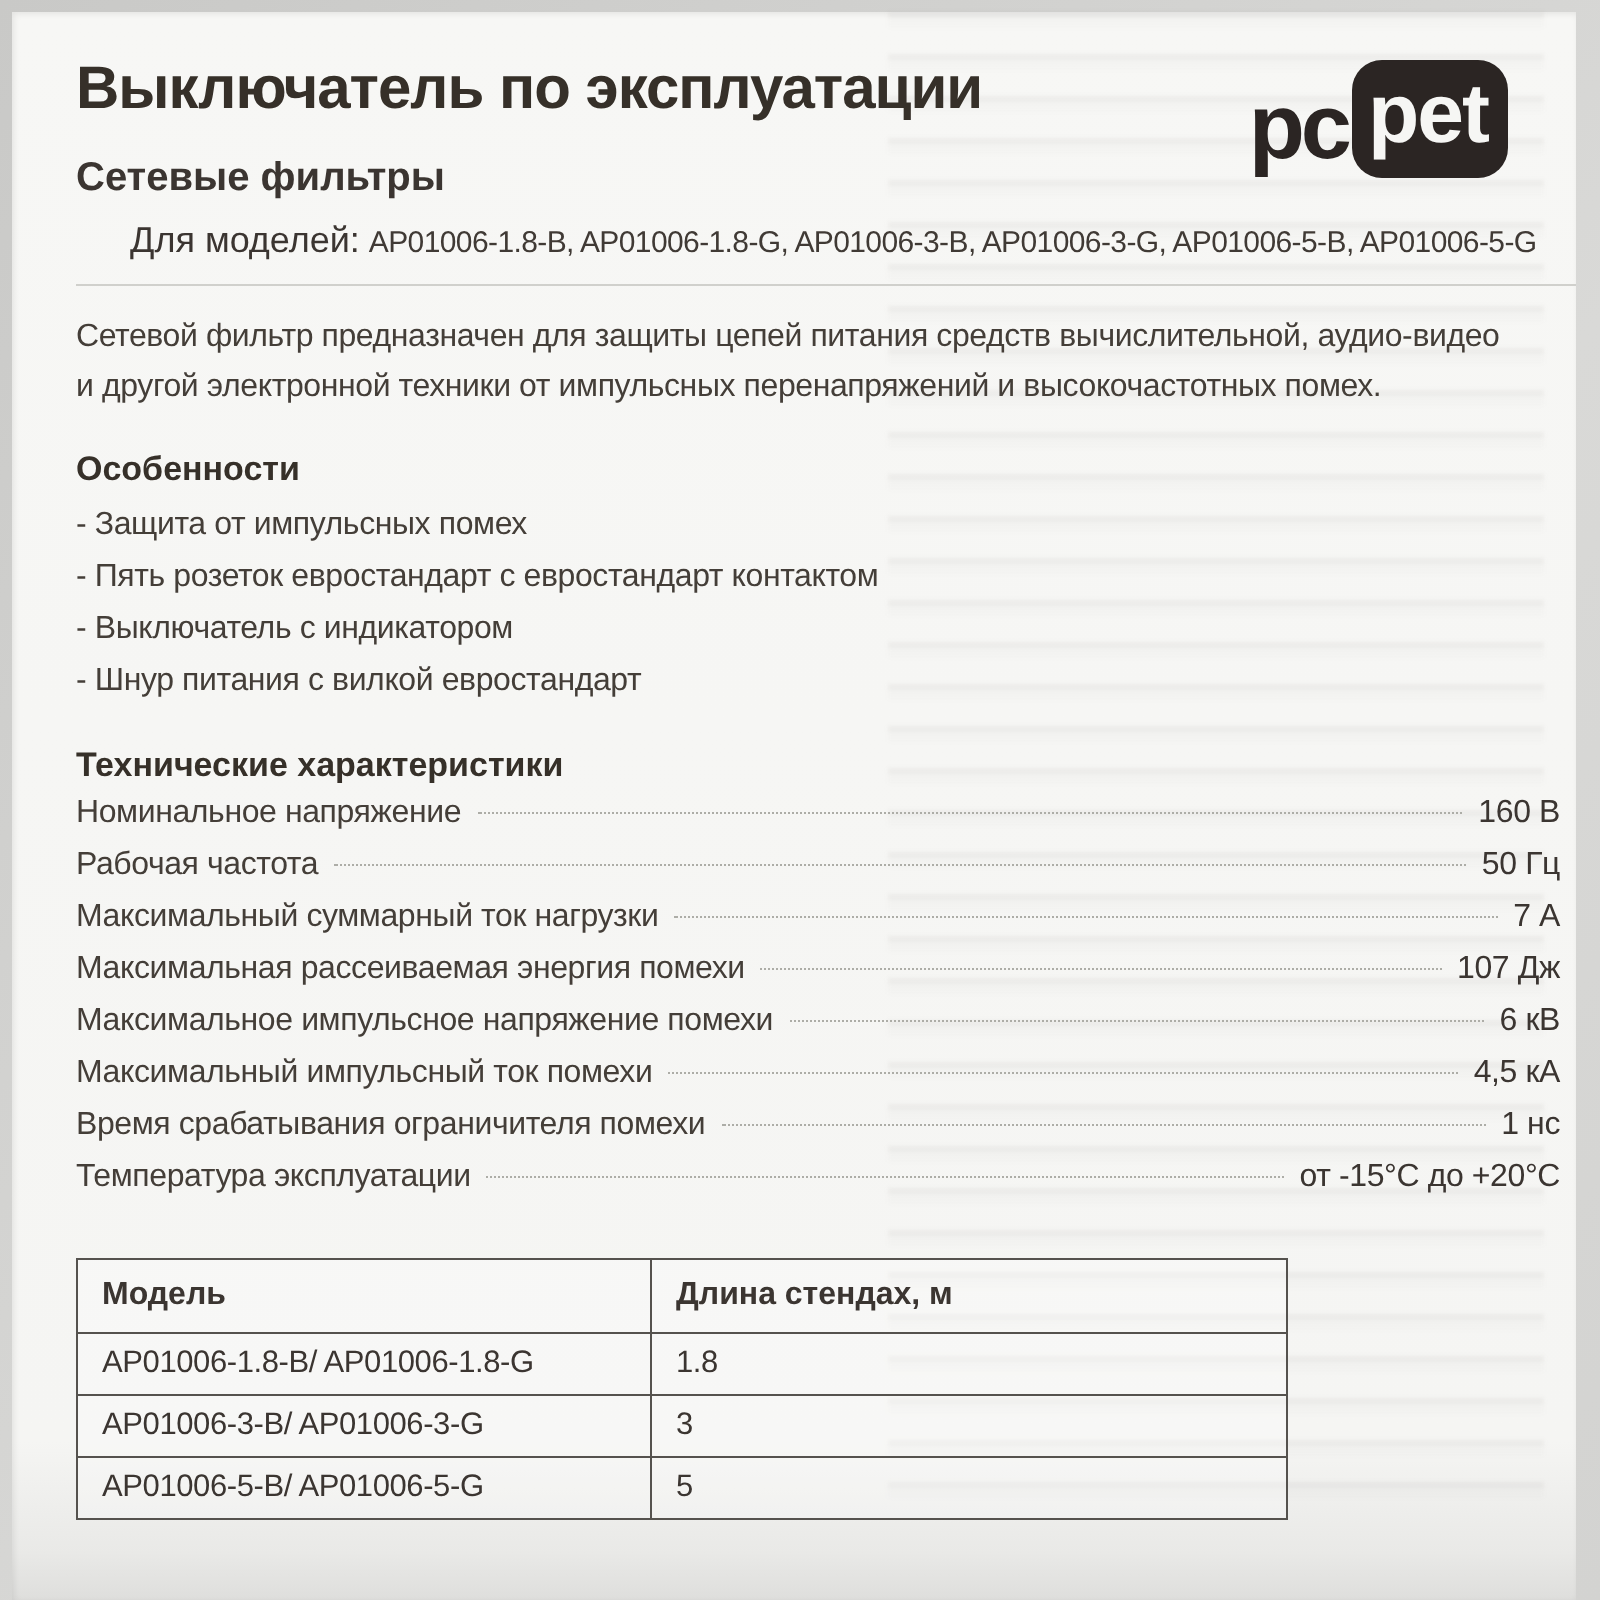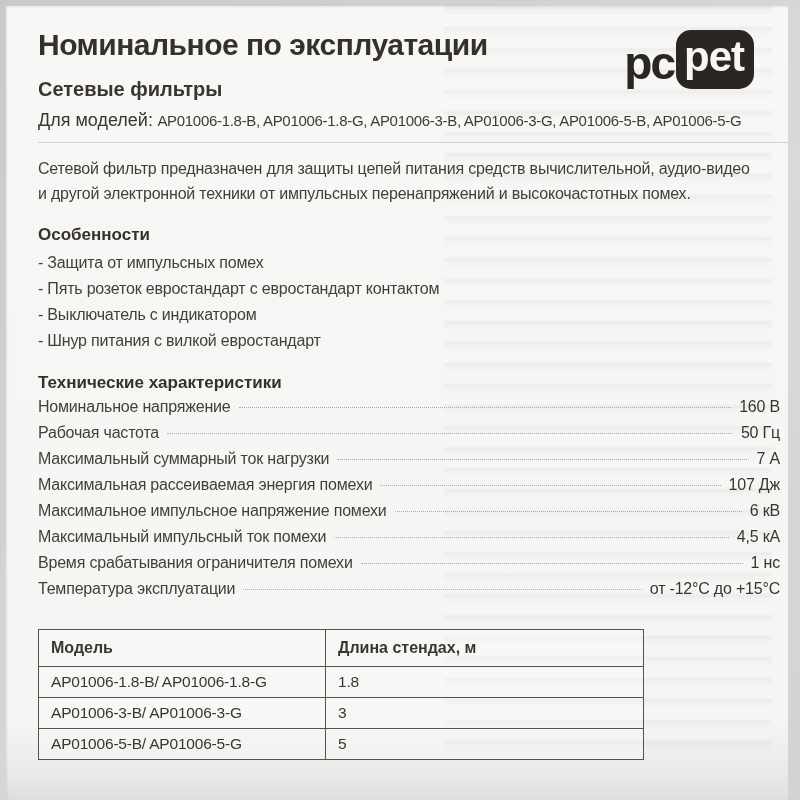--- a/index.html
+++ b/index.html
@@ -76,20 +76,21 @@
     font-size: 42px;
     line-height: 1;
     letter-spacing: -1px;
     border-radius: 15px;
     padding: 6px 10px 11px 8px;
     margin-left: 2px;
   }
   .models-line {
     margin-top: 9px;
     white-space: nowrap;
+    margin-left: 27px;
   }
   .models-label {
     font-size: 18px;
     color: #3b3531;
   }
   .models-list {
     font-size: 15px;
     letter-spacing: -0.3px;
     color: #403a35;
   }
@@ -164,21 +165,21 @@
 </head>
 <body>
 
 <div class="photo">
   <div class="paper">
     <div class="bleed"></div>
     <div class="content">
 
       <div class="header-row">
         <div>
-          <h1 class="page-title">Номинальное по эксплуатации</h1>
+          <h1 class="page-title">Выключатель по эксплуатации</h1>
           <h2 class="page-subtitle">Сетевые фильтры</h2>
         </div>
         <div class="logo">
           <span class="logo-pc">pc</span>
           <span class="logo-badge">pet</span>
         </div>
       </div>
 
       <div class="models-line">
         <span class="models-label">Для моделей:</span>
@@ -231,21 +232,21 @@
           <span class="spec-value">4,5 кА</span>
         </div>
         <div class="spec-row">
           <span class="spec-label">Время срабатывания ограничителя помехи</span>
           <span class="spec-leader"></span>
           <span class="spec-value">1 нс</span>
         </div>
         <div class="spec-row">
           <span class="spec-label">Температура эксплуатации</span>
           <span class="spec-leader"></span>
-          <span class="spec-value">от -12°С до +15°С</span>
+          <span class="spec-value">от -15°С до +20°С</span>
         </div>
       </div>
 
       <table class="models-table">
         <thead>
           <tr>
             <th class="col-model">Модель</th>
             <th>Длина стендах, м</th>
           </tr>
         </thead>

